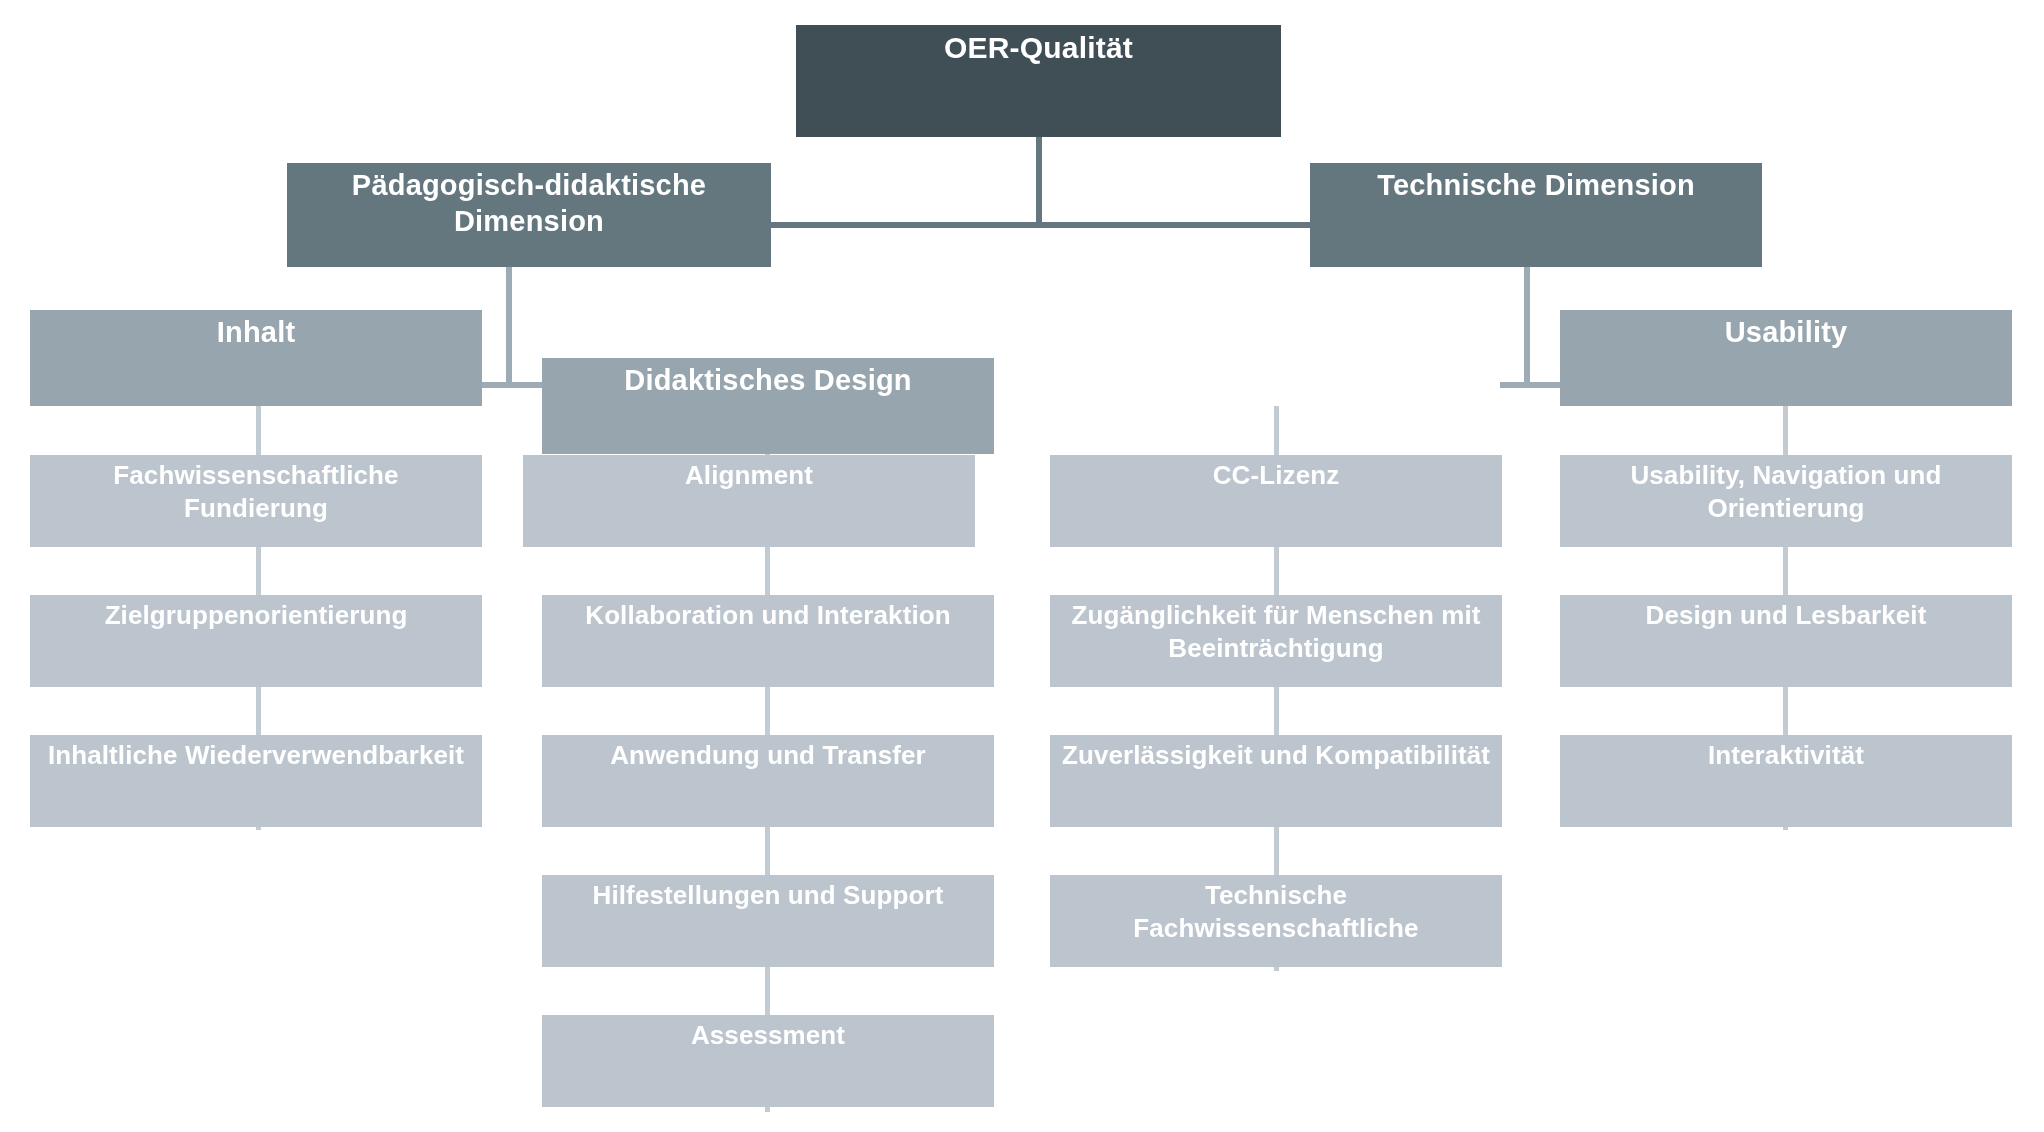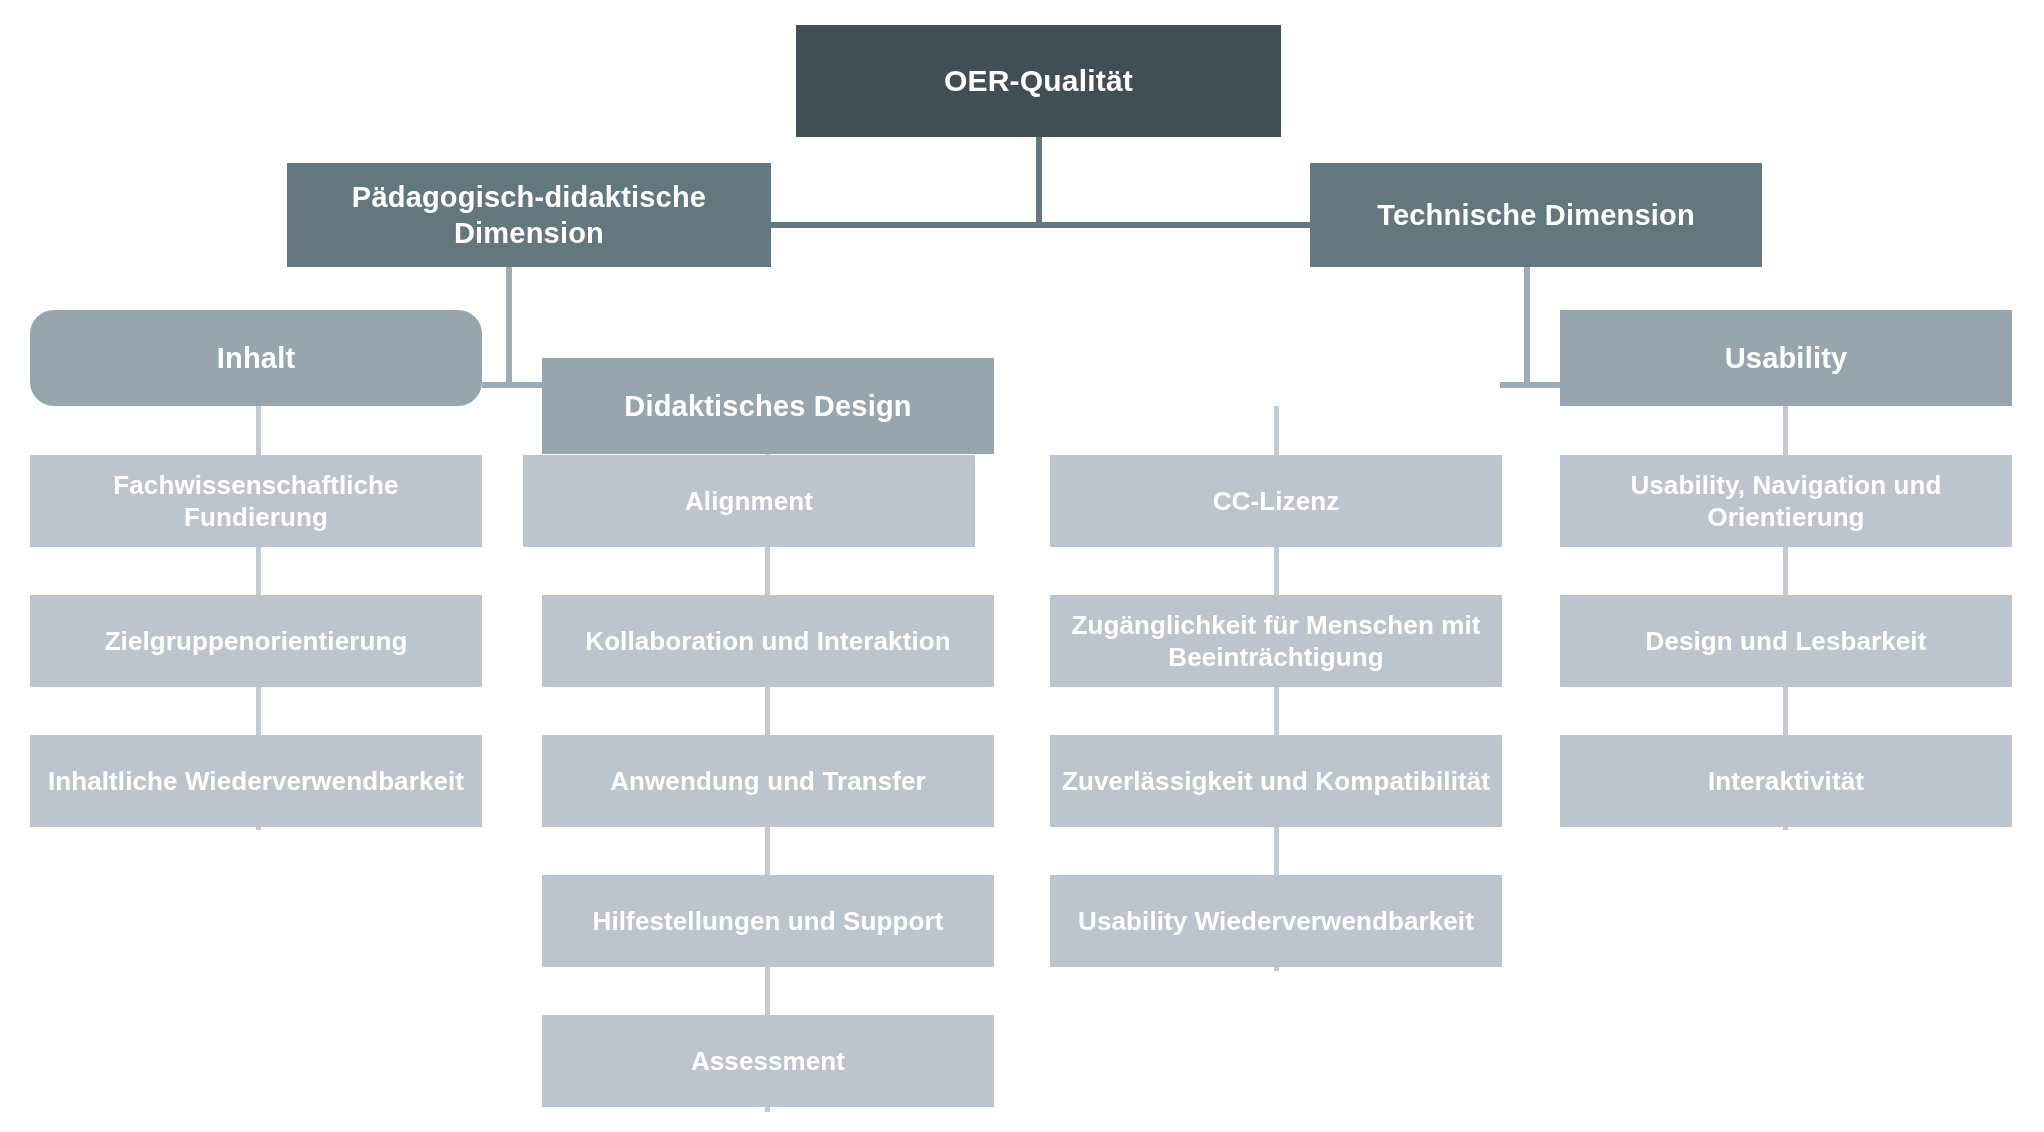--- a/index.html
+++ b/index.html
@@ -14,21 +14,21 @@
     position: relative;
     width: 2044px;
     height: 1132px;
     background: #ffffff;
     overflow: hidden;
   }
   .node {
     position: absolute;
     box-sizing: border-box;
     display: flex;
-    align-items: center;
+    align-items: flex-start;
     justify-content: center;
     text-align: center;
     color: #ffffff;
     font-weight: bold;
     line-height: 1.25;
     padding: 4px 10px;
     z-index: 2;
   }
   .node-root {
     background: #3f4f55;
@@ -88,21 +88,21 @@
   </div>
 
   <div class="node node-dim" style="left:287px; top:163px; width:484px; height:104px;">
     <span>Pädagogisch-didaktische Dimension</span>
   </div>
 
   <div class="node node-dim" style="left:1310px; top:163px; width:452px; height:104px;">
     <span>Technische Dimension</span>
   </div>
 
-  <div class="node node-cat" style="left:30px; top:310px; width:452px; height:96px;border-radius:24px;">
+  <div class="node node-cat" style="left:30px; top:310px; width:452px; height:96px;">
     <span>Inhalt</span>
   </div>
 
   <div class="node node-cat" style="left:542px; top:310px; width:452px; height:96px;margin-top:48px;">
     <span>Didaktisches Design</span>
   </div>
 
 
   <div class="node node-cat" style="left:1560px; top:310px; width:452px; height:96px;">
     <span>Usability</span>
@@ -137,21 +137,21 @@
   <div class="node node-leaf" style="left:1050px; top:455px; width:452px; height:92px;">
     <span>CC-Lizenz</span>
   </div>
   <div class="node node-leaf" style="left:1050px; top:595px; width:452px; height:92px;">
     <span>Zugänglichkeit für Menschen mit Beeinträchtigung</span>
   </div>
   <div class="node node-leaf" style="left:1050px; top:735px; width:452px; height:92px;">
     <span>Zuverlässigkeit und Kompatibilität</span>
   </div>
   <div class="node node-leaf" style="left:1050px; top:875px; width:452px; height:92px;">
-    <span>Usability Wiederverwendbarkeit</span>
+    <span>Technische Fachwissenschaftliche</span>
   </div>
 
   <div class="node node-leaf" style="left:1560px; top:455px; width:452px; height:92px;">
     <span>Usability, Navigation und Orientierung</span>
   </div>
   <div class="node node-leaf" style="left:1560px; top:595px; width:452px; height:92px;">
     <span>Design und Lesbarkeit</span>
   </div>
   <div class="node node-leaf" style="left:1560px; top:735px; width:452px; height:92px;">
     <span>Interaktivität</span>

